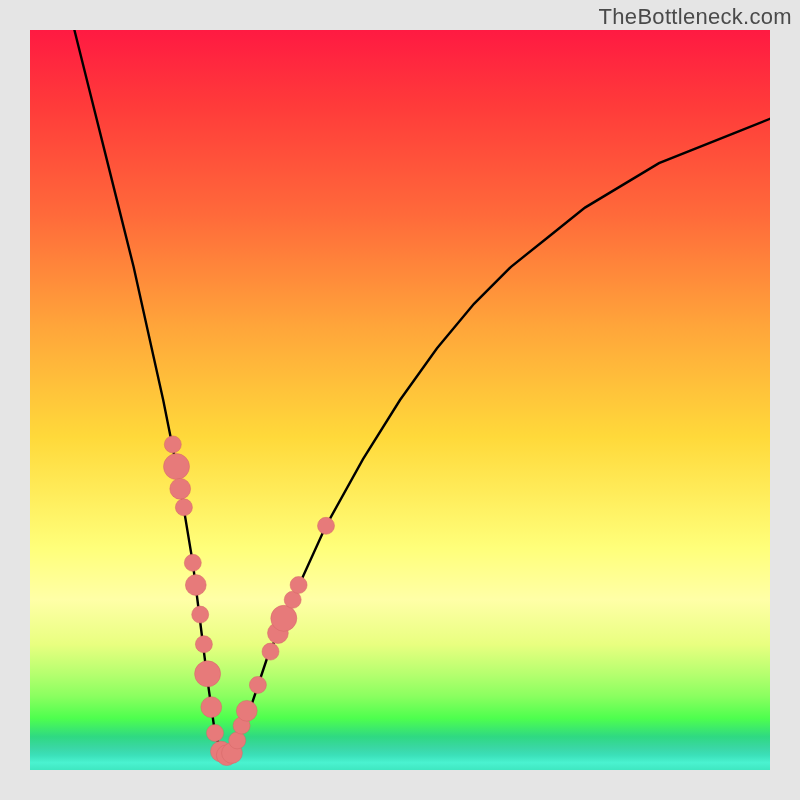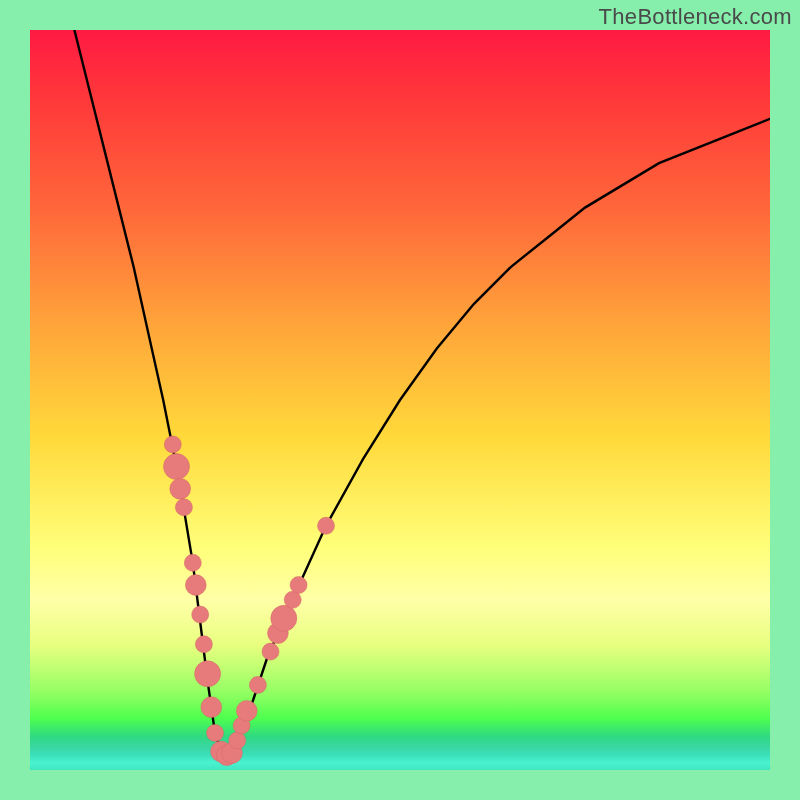--- a/index.html
+++ b/index.html
@@ -7,21 +7,21 @@
     padding: 0;
     width: 800px;
     height: 800px;
     overflow: hidden;
     font-family: Arial, Helvetica, sans-serif;
   }
   .frame {
     position: relative;
     width: 800px;
     height: 800px;
-    background: #86efac;
+    background: #e5e5e5;
   }
   .plot-area {
     position: absolute;
     left: 30px;
     top: 30px;
     width: 740px;
     height: 740px;
     background: linear-gradient(
       to bottom,
       #ff1a42 0%,

